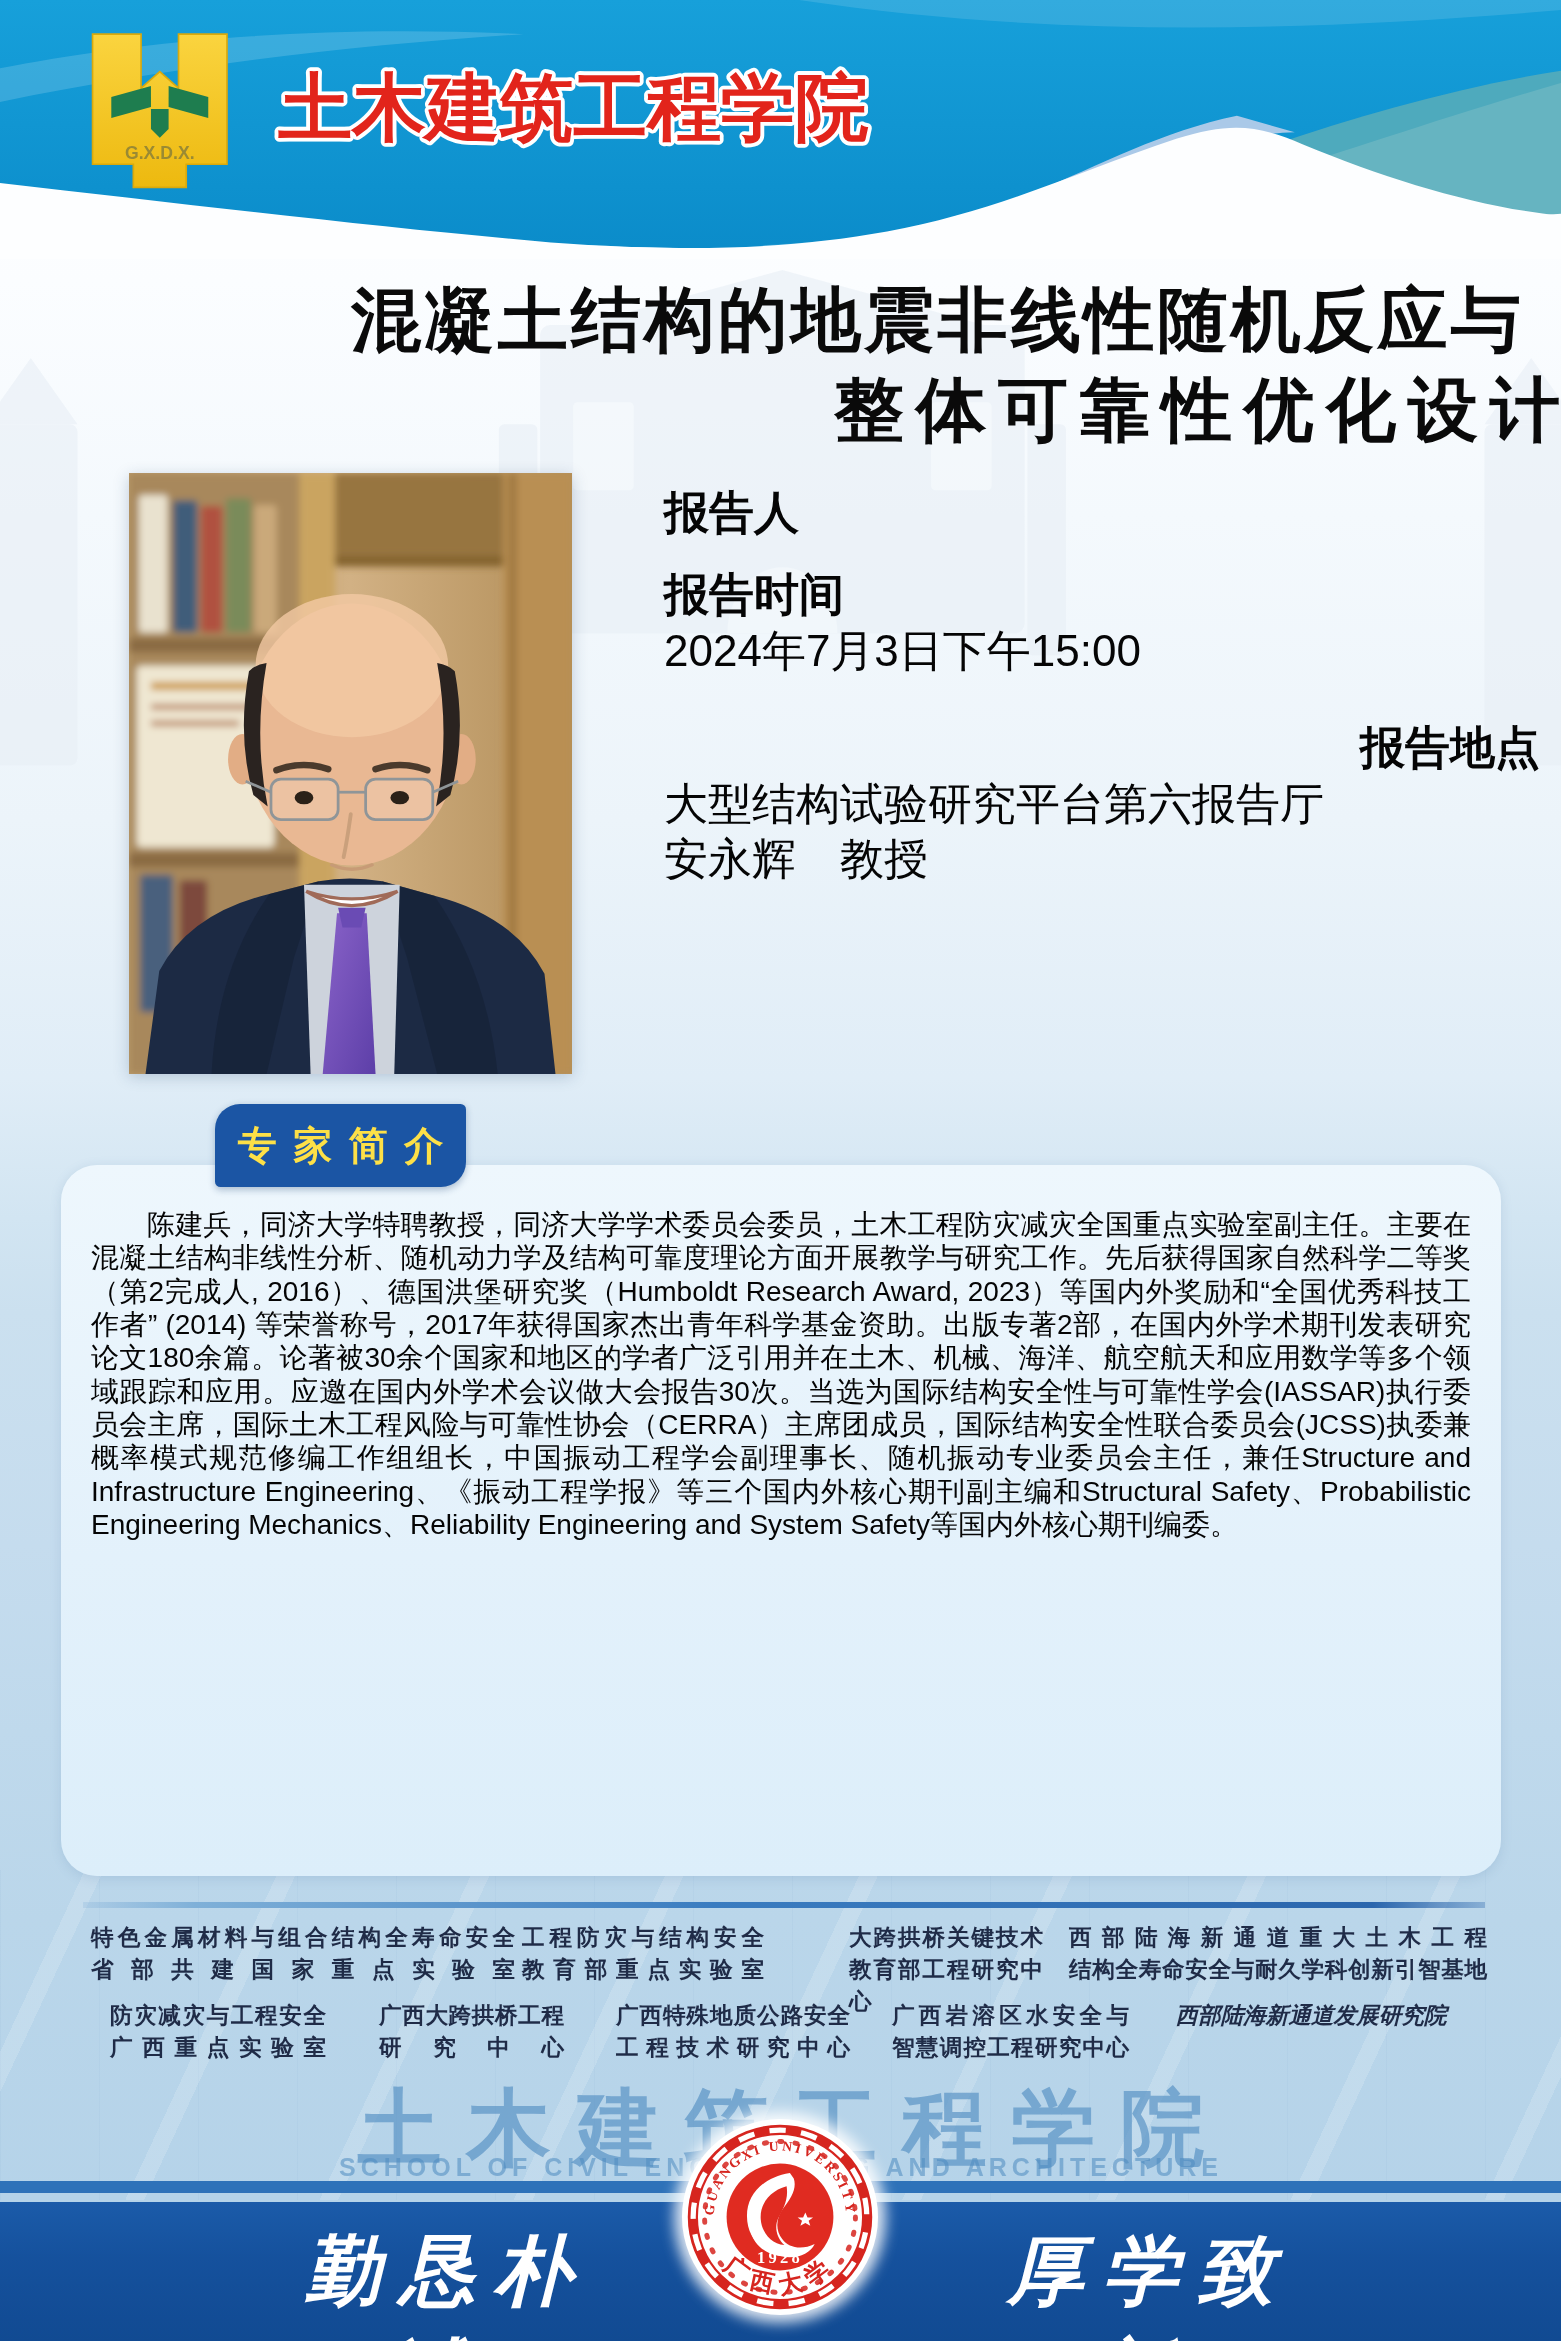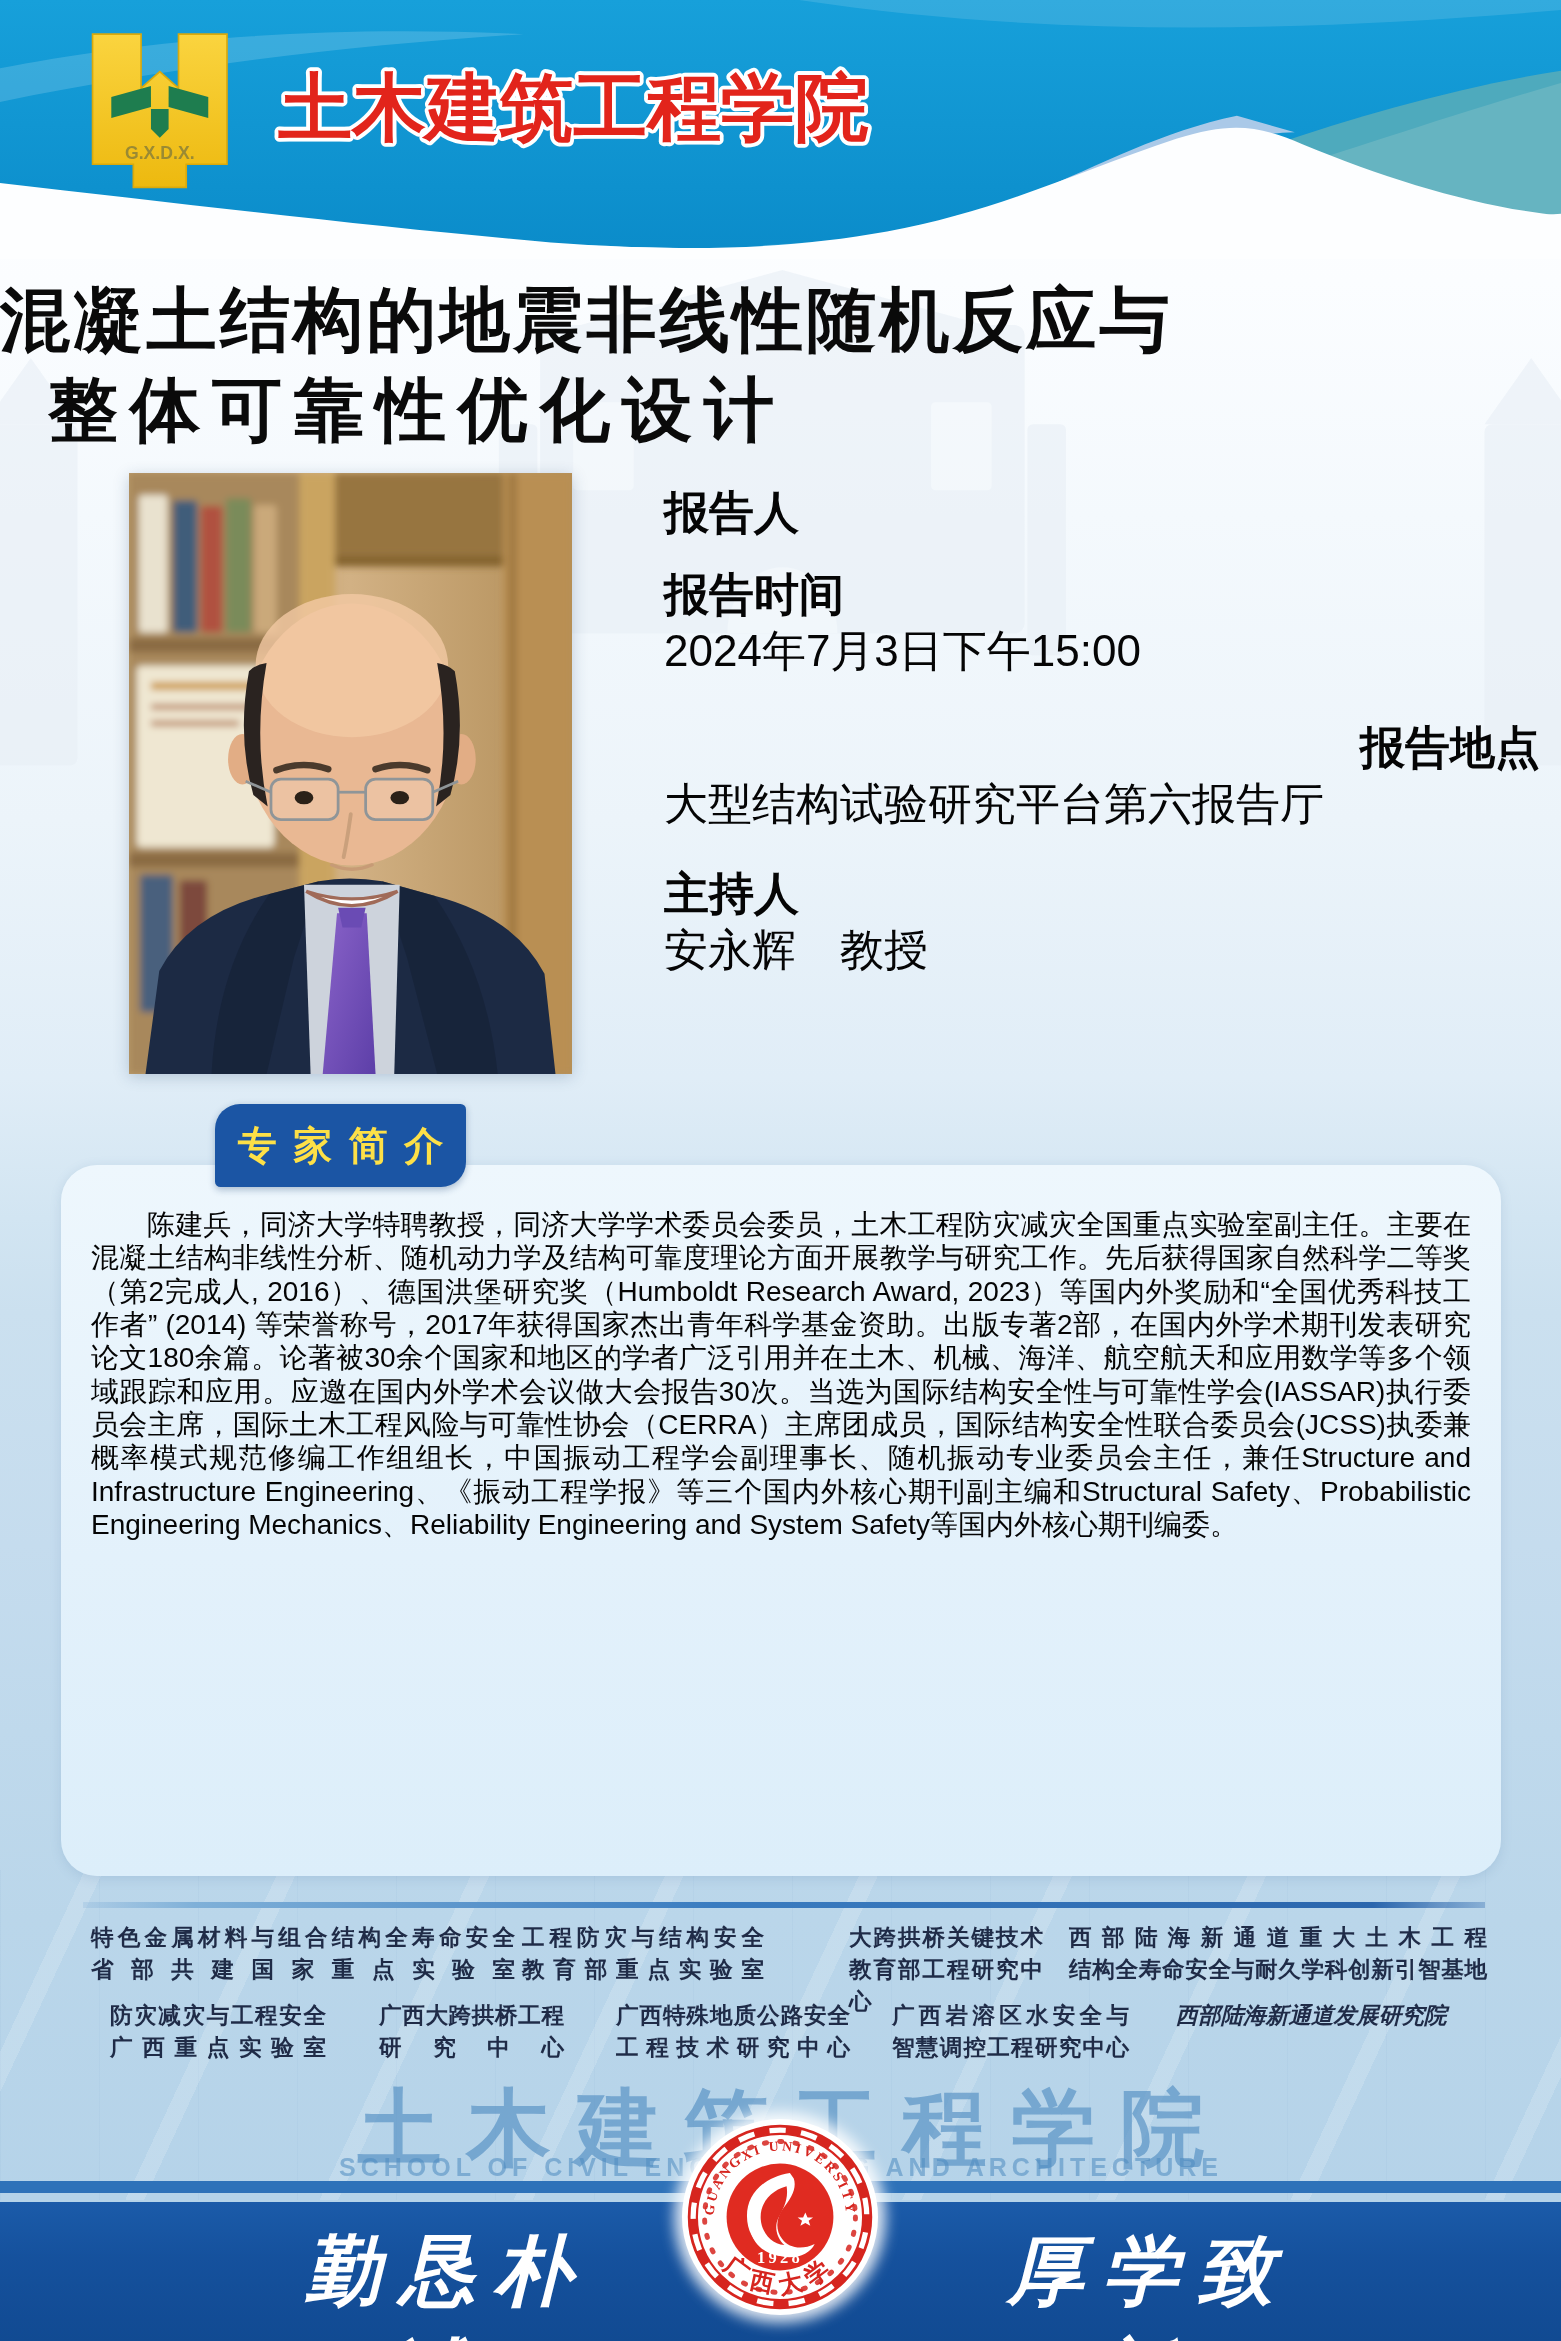--- a/index.html
+++ b/index.html
@@ -7,21 +7,21 @@
     position:relative;width:1562px;height:2342px;overflow:hidden;
     font-family:"Liberation Sans","DejaVu Sans",sans-serif;
     background:linear-gradient(180deg,#ffffff 0%,#fdfeff 8%,#fbfdff 12%,#f4f9fd 22%,#ecf4fa 35%,#e0edf7 46%,#d2e5f2 52%,#cbe0ef 56%,#c5dcee 66%,#bfd9ec 74%,#bad6ea 82%,#b5d3e9 94%,#b3d2e8 100%);
   }
   .abs{position:absolute;}
   
   .wm{opacity:.55;}
   
   .header-svg{left:0;top:0;width:1562px;height:259px;}
   
-  .title-line{left:0;width:1524px;text-align:left;color:#0a0a0a;
+  .title-line{left:0;width:1524px;text-align:right;color:#0a0a0a;
     font-family:"Liberation Serif","DejaVu Serif",serif;font-weight:900;}
   .title-line1{top:274px;font-size:70px;letter-spacing:3.3px;}
   .title-line2{top:364px;font-size:70px;letter-spacing:12px;padding-left:48px;}
   
   .photo{left:129px;top:473px;width:443px;height:601px;box-shadow:0 3.3px 14.3px rgba(40,70,110,.25);}
   
   .info{left:664px;top:484px;width:876px;color:#050505;}
   .info .label{font-size:45px;font-weight:bold;line-height:57px;}
   .info .value{font-size:44px;line-height:55px;}
   .gap-a{margin-top:25px;} .gap-b{margin-top:41px;text-align:right;} .gap-c{margin-top:34px;}
@@ -192,21 +192,20 @@
       <path fill="#fff" stroke="#a06a58" stroke-width="6" d="M322,760 Q405,812 488,760 Q405,788 322,760 Z"></path>
     </g>
   </svg>
 
   <div class="abs info">
     <div class="label">报告人</div>
     <div class="label gap-a">报告时间</div>
     <div class="value">2024年7月3日下午15:00</div>
     <div class="label gap-b">报告地点</div>
     <div class="value">大型结构试验研究平台第六报告厅</div>
-    <div class="label gap-c">主持人</div>
     <div class="value">安永辉　教授</div>
   </div>
 
   <div class="abs badge">
     <span>专家简介</span>
   </div>
   <div class="abs panel">
     <div class="bio">陈建兵，同济大学特聘教授，同济大学学术委员会委员，土木工程防灾减灾全国重点实验室副主任。主要在混凝土结构非线性分析、随机动力学及结构可靠度理论方面开展教学与研究工作。先后获得国家自然科学二等奖（第2完成人, 2016）、德国洪堡研究奖（Humboldt Research Award, 2023）等国内外奖励和“全国优秀科技工作者” (2014) 等荣誉称号，2017年获得国家杰出青年科学基金资助。出版专著2部，在国内外学术期刊发表研究论文180余篇。论著被30余个国家和地区的学者广泛引用并在土木、机械、海洋、航空航天和应用数学等多个领域跟踪和应用。应邀在国内外学术会议做大会报告30次。当选为国际结构安全性与可靠性学会(IASSAR)执行委员会主席，国际土木工程风险与可靠性协会（CERRA）主席团成员，国际结构安全性联合委员会(JCSS)执委兼概率模式规范修编工作组组长，中国振动工程学会副理事长、随机振动专业委员会主任，兼任Structure and Infrastructure Engineering、《振动工程学报》等三个国内外核心期刊副主编和Structural Safety、Probabilistic Engineering Mechanics、Reliability Engineering and System Safety等国内外核心期刊编委。</div>
   </div>
 

